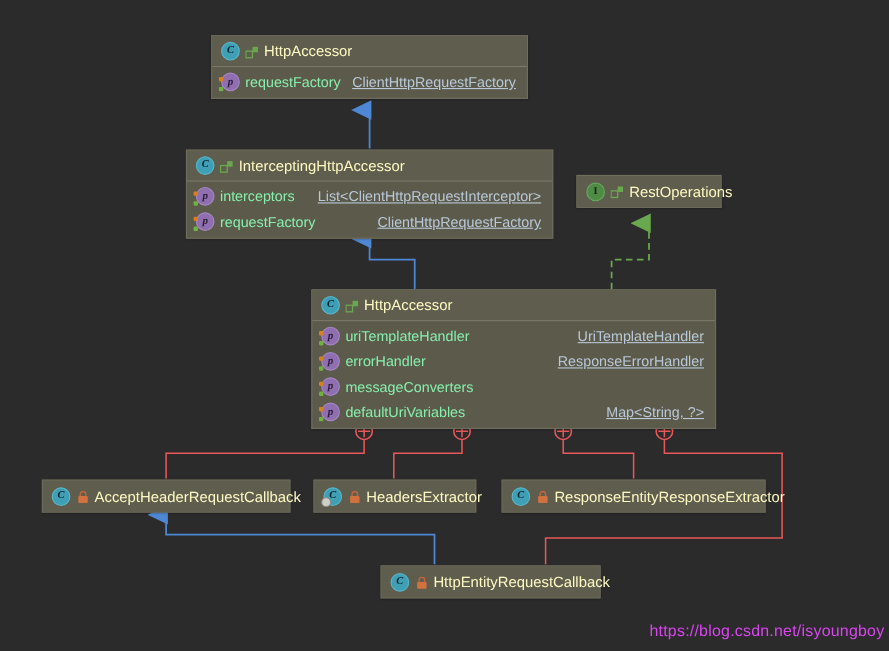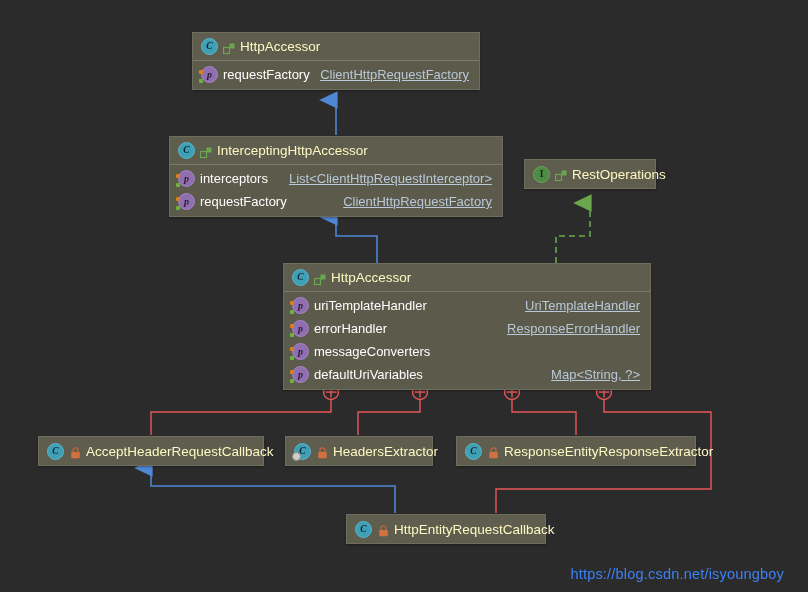--- a/index.html
+++ b/index.html
@@ -52,21 +52,21 @@
   }
   .node-body { padding: 2px 0 3px 0; }
   .row {
     display: flex;
     align-items: center;
     height: 23px;
     padding: 0 10px 0 8px;
     box-sizing: border-box;
   }
   .row-name {
-    color: #ffffff;
+    color: #86efac;
     font-size: 13px;
     white-space: nowrap;
     margin-left: 5px;
   }
   .row-type {
     color: #b8c8d8;
     font-size: 13px;
     white-space: nowrap;
     margin-left: auto;
     text-decoration: underline;
@@ -135,23 +135,23 @@
   }
   
   .ic-lock {
     width: 11px; height: 12px;
     margin-left: 6px;
   }
 
   
   .watermark {
     position: absolute;
-    right: 24px;
+    right: 4px;
     bottom: 10px;
-    color: #3b82f6;
+    color: #d946ef;
     font-size: 14.5px;
     letter-spacing: .2px;
     z-index: 3;
   }
 </style>
 </head>
 <body>
 
 <div id="canvas">
 

